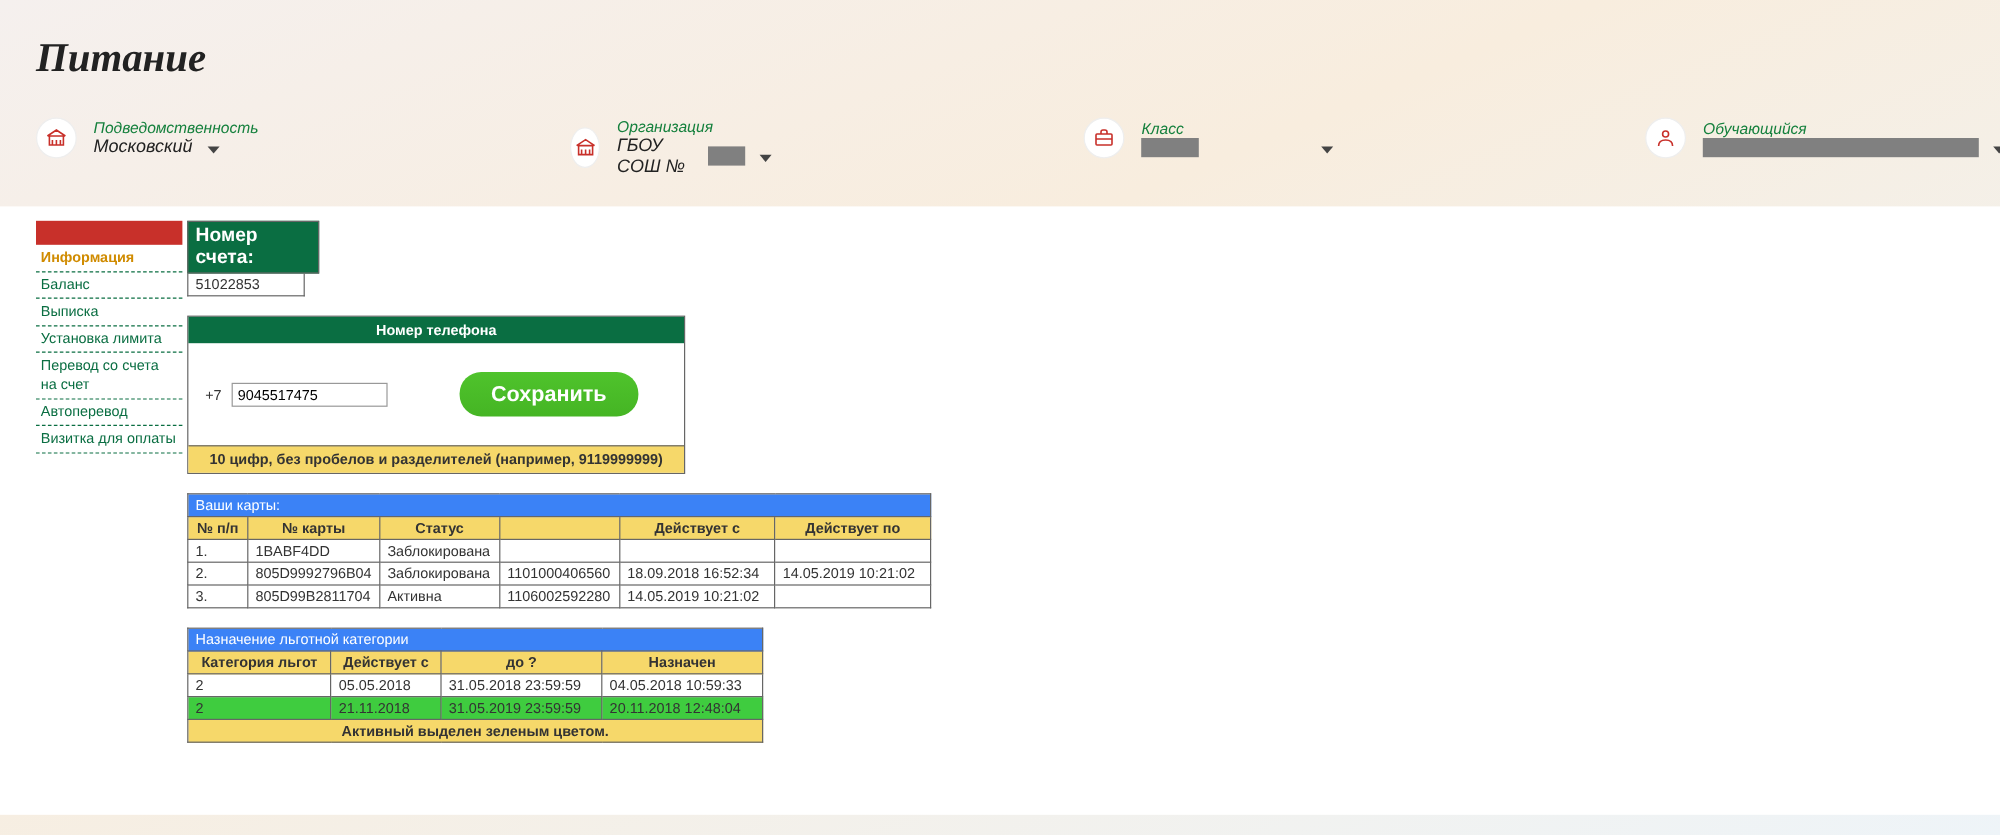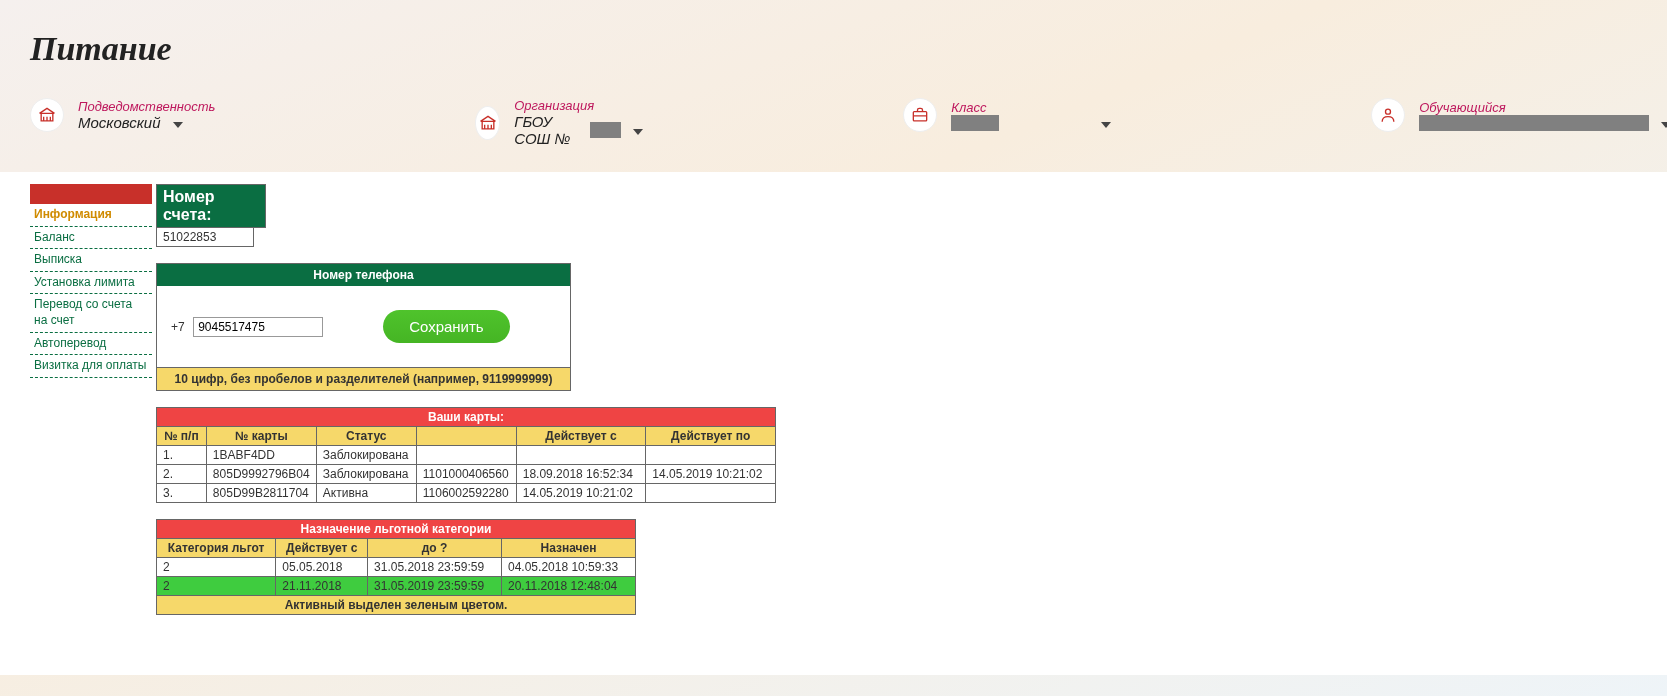--- a/index.html
+++ b/index.html
@@ -37,21 +37,21 @@
   height: 34px;
   border-radius: 50%;
   background: #fff;
   display: flex;
   align-items: center;
   justify-content: center;
   border: 1px solid #eee;
 }
 .filter-icon svg { width: 20px; height: 20px; }
 .filter-text { display: flex; flex-direction: column; }
-.filter-label { font-size: 13px; color: #be185d; }
+.filter-label { font-size: 13px; color: #15803d; }
 .filter-value-row { display: flex; align-items: center; gap: 12px; }
 .filter-value { font-size: 15px; color: #222; font-weight: 500; }
 .filter-chevron {
   width: 0; height: 0;
   border-left: 5px solid transparent;
   border-right: 5px solid transparent;
   border-top: 6px solid #444;
   position: relative; top: 2px;
 }
 .redacted {
@@ -127,47 +127,48 @@
   font-size: 12px;
   padding: 2px 4px;
   border: 1px solid #999;
   width: 130px;
 }
 .save-btn {
   background: linear-gradient(#4fc32c, #45b524);
   border: none;
   border-radius: 18px;
   color: #fff;
-  font-size: 15px;
+  font-size: 18px;
   padding: 8px 26px;
   cursor: pointer;
+  font-weight: bold;
 }
 .phone-footer {
   background: #f6d86a;
   text-align: center;
   font-weight: bold;
   font-size: 12px;
   padding: 4px;
   border-top: 1px solid #666;
 }
 .tbl {
   border-collapse: collapse;
   font-size: 12px;
 }
 .tbl th, .tbl td {
   border: 1px solid #666;
   padding: 2px 6px;
   text-align: left;
   white-space: nowrap;
 }
 .tbl .hdr-top {
-  background: #ef4444;
+  background: #3b82f6;
   color: #fff;
-  text-align: center;
-  font-weight: bold;
+  text-align: left;
+  font-weight: normal;
 }
 .tbl .hdr-col {
   background: #f6d86a;
   color: #333;
   text-align: center;
   font-weight: bold;
 }
 .row-green td { background: #3fcc3f; }
 .footer-row td {
   background: #f6d86a;

